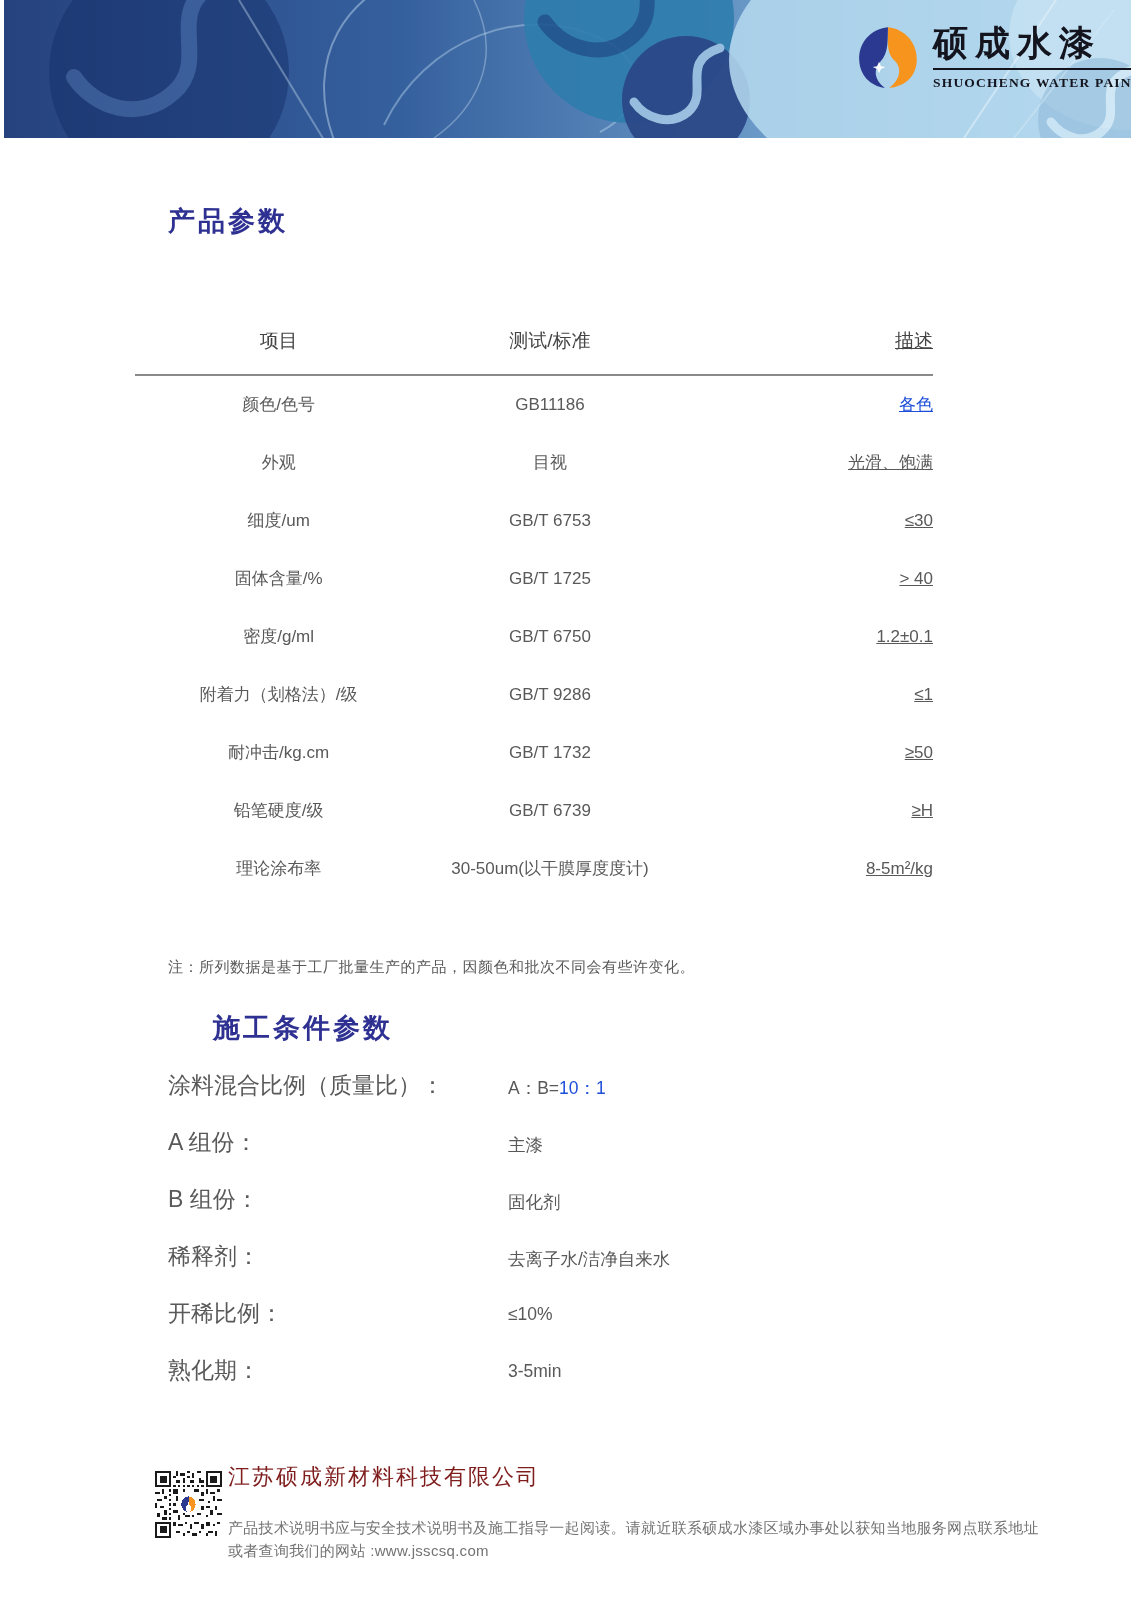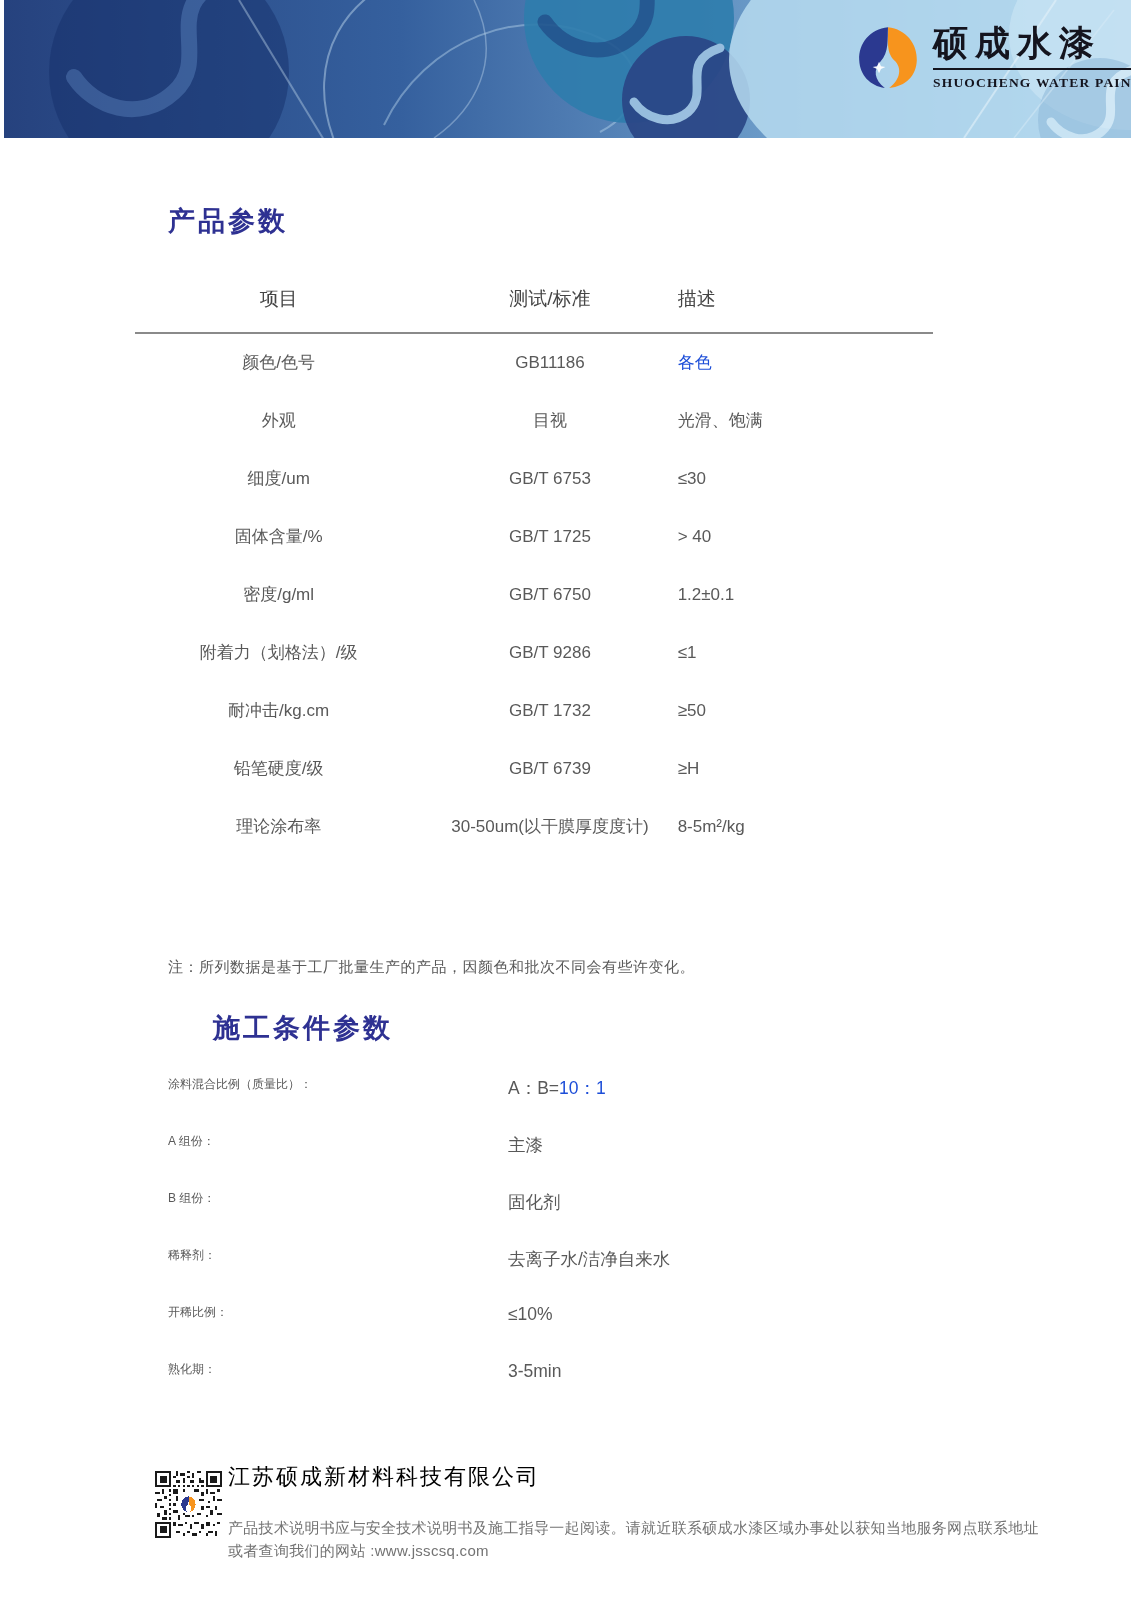--- a/index.html
+++ b/index.html
@@ -17,40 +17,40 @@
            letter-spacing:1.2px;margin-top:5px;white-space:nowrap;}
 
   
   .sec-title{position:absolute;left:168px;margin:0;font-size:27px;font-weight:700;
              color:#2e3192;letter-spacing:3px;}
   #title-product{top:203px;}
   #title-construction{top:1010px;margin-left:45px;}
 
   
   .ptable{position:absolute;left:135px;top:280px;width:798px;}
-  .thead{display:flex;height:38px;line-height:38px;font-size:19px;color:#454545;}
+  .thead{display:flex;height:38px;line-height:38px;font-size:19px;color:#454545;margin-top:42px;}
   .rule{border:none;border-top:2px solid #8a8a8a;margin:14px 0 0 0;}
   .trow{display:flex;height:58px;line-height:58px;font-size:17px;color:#595959;}
   .c1{width:36%;text-align:center;}
   .c2{width:32%;text-align:center;}
-  .c3{width:32%;text-align:left;}
+  .c3{width:32%;text-align:right;text-decoration:underline;}
   .red{color:#1d4ed8;}
 
   
   .note{position:absolute;left:168px;top:958px;margin:0;font-size:15px;color:#595959;letter-spacing:0.5px;}
 
   
   .kv-list{position:absolute;left:168px;top:1070px;width:800px;}
   .kv-row{position:relative;height:57px;}
-  .kv-label{position:absolute;left:0;top:6px;font-size:12px;color:#595959;}
+  .kv-label{position:absolute;left:0;top:0;font-size:23px;color:#595959;}
   .kv-value{position:absolute;left:340px;top:6px;font-size:17.5px;color:#595959;}
 
   
   .footer-qr{position:absolute;left:155px;top:1471px;width:67px;height:67px;}
-  .company{position:absolute;left:228px;top:1462px;font-size:22px;color:#000000;letter-spacing:2px;}
+  .company{position:absolute;left:228px;top:1462px;font-size:22px;color:#7f1d1d;letter-spacing:2px;}
   .disclaimer{position:absolute;left:228px;top:1501px;width:880px;font-size:15px;color:#737373;
               line-height:23px;letter-spacing:0.3px;}
 </style>
 </head>
 <body>
 
 <div class="page">
 
   <header class="banner">
     <svg class="banner-bg" viewBox="0 0 1131 138" preserveAspectRatio="none">

